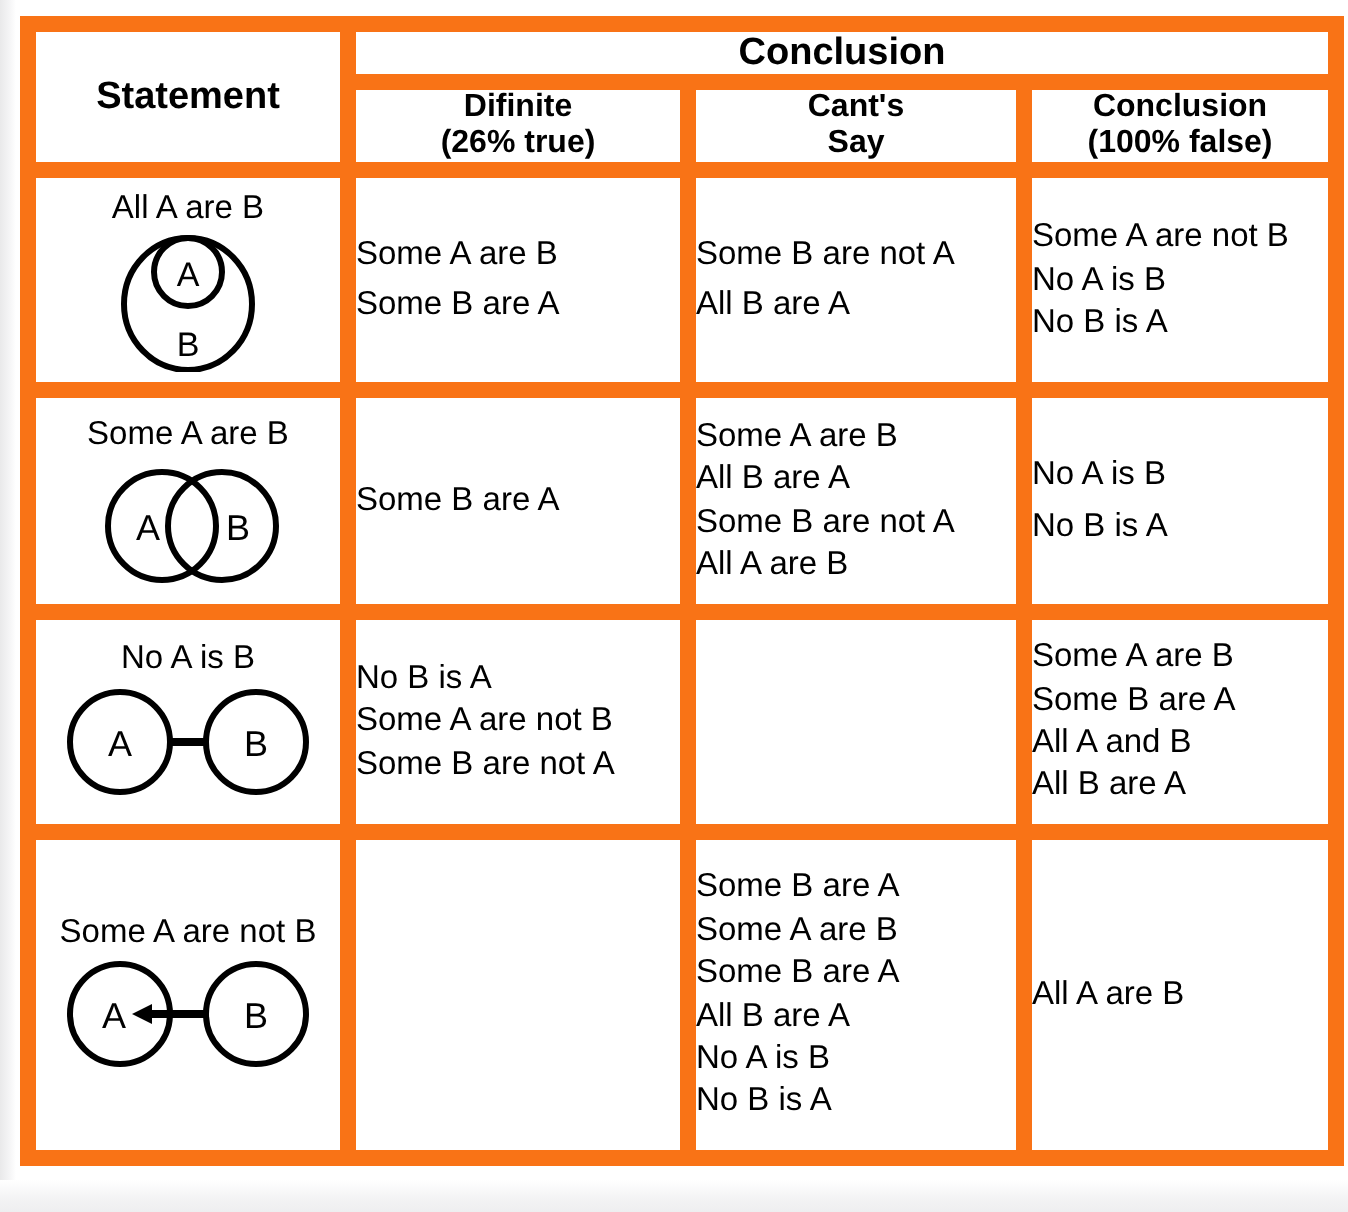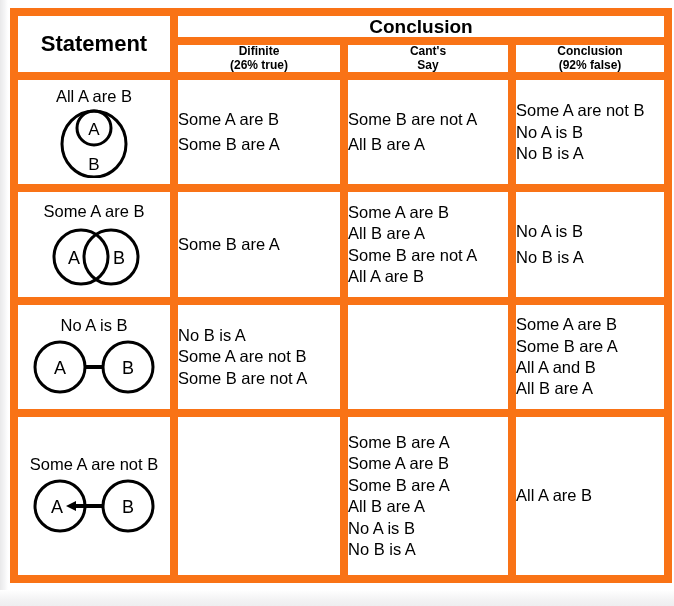--- a/index.html
+++ b/index.html
@@ -54,30 +54,30 @@
     outline: 0px;
   }
   .col-stmt  { width: 160px; }
   .col-def   { width: 170px; }
   .col-cant  { width: 168px; }
   .col-inc   { width: 156px; }
 
   th.hdr {
     text-align: center;
     font-weight: bold;
-    font-size: 12px;
+    font-size: 16px;
     line-height: 1.12;
     padding: 3px 2px;
   }
   th.hdr-conclusion {
     font-size: 19px;
     padding: 6px 2px 7px 2px;
   }
   th.hdr-statement {
-    font-size: 22px;
+    font-size: 19px;
   }
 
   td.cell {
     font-size: 16.5px;
     line-height: 1.30;
     padding: 4px 6px 4px 7px;
     vertical-align: middle;
   }
   td.cell .lines div {
     white-space: nowrap;
@@ -126,21 +126,21 @@
         <th class="hdr">
           <div>Difinite</div>
           <div>(26% true)</div>
         </th>
         <th class="hdr">
           <div>Cant's</div>
           <div>Say</div>
         </th>
         <th class="hdr">
           <div>Conclusion</div>
-          <div>(92% false)</div>
+          <div>(100% false)</div>
         </th>
       </tr>
     </thead>
     <tbody>
 
       <tr style="height:105px">
         <td class="stmt-cell">
           <div class="stmt-label">All A are B</div>
           <svg class="venn" width="120" height="72" viewBox="0 0 120 72">
             <ellipse cx="60" cy="38" rx="32" ry="33" fill="none" stroke="#000" stroke-width="3"></ellipse>

